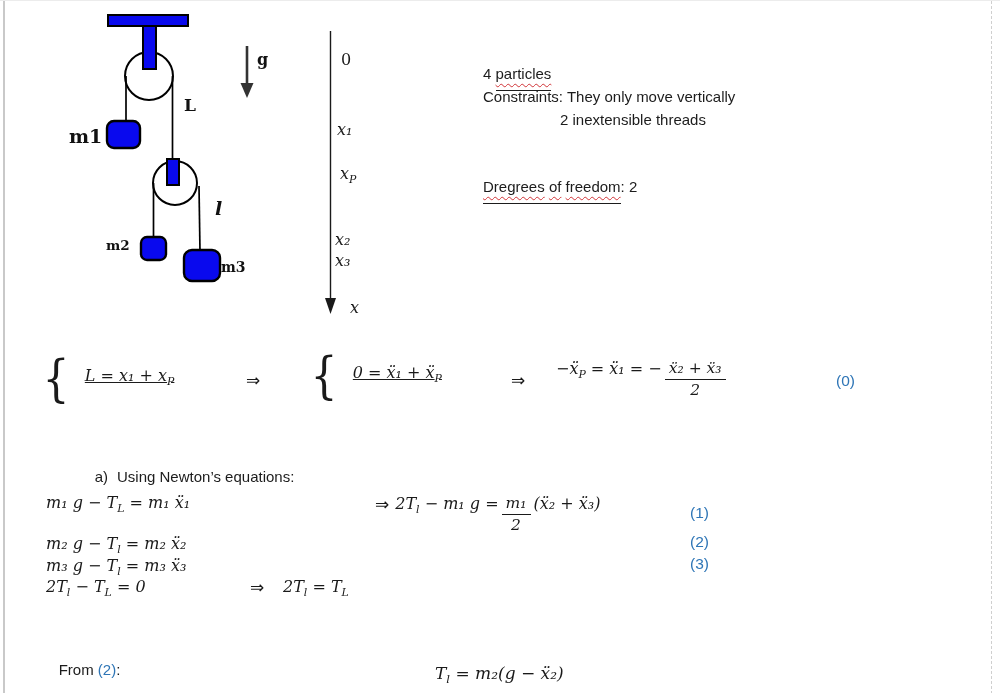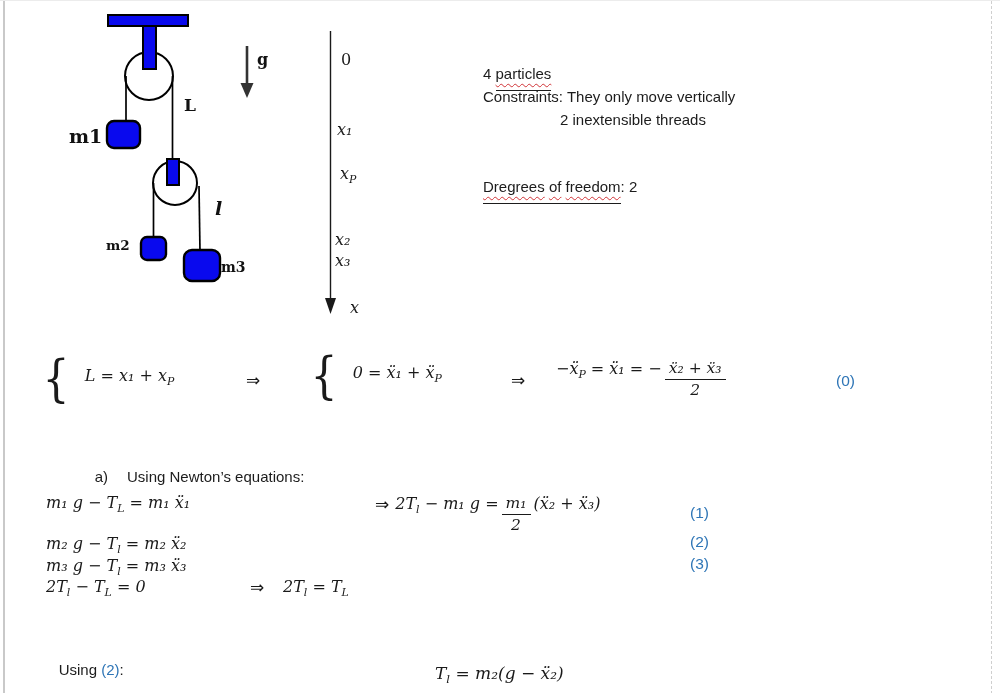--- a/index.html
+++ b/index.html
@@ -18,39 +18,39 @@
 
   
   .math  { position:absolute; font:italic 16px "DejaVu Serif", serif; color:#1a1a1a; white-space:pre; }
   .mup   { font-style:normal; }
   sub    { font-size:68%; }
   .arr   { position:absolute; font:17px "DejaVu Sans", sans-serif; color:#1a1a1a; white-space:pre; }
   .arr-inline { font:17px "DejaVu Sans", sans-serif; font-style:normal; margin-right:6px; }
 
   .sysbox  { position:absolute; display:flex; align-items:center; }
   .brace   { font:400 50px "DejaVu Serif", serif; line-height:46px; color:#1a1a1a; transform:scaleX(.85); margin-right:1px; }
-  .syscol  { display:flex; flex-direction:column; }
+  .syscol  { display:flex; flex-direction:column;text-decoration:underline; }
   .sysline { font:italic 16px "DejaVu Serif", serif; line-height:22px; color:#1a1a1a; white-space:pre; }
   .ind10 { padding-left:12px; }
 
   .mrow { position:absolute; display:flex; align-items:flex-start; font:italic 16px "DejaVu Serif", serif; color:#1a1a1a; white-space:pre; }
   .frac { display:inline-flex; flex-direction:column; align-items:center; font-size:15.5px; margin:0 3px; line-height:19px; }
   .fnum { padding:0 4px 1px; border-bottom:1.4px solid #1a1a1a; }
   .fden { padding-top:1px; }
 
   
   .notes { position:absolute; font-size:15px; line-height:23px; color:#1c1c1c; }
   .indent-threads { margin-left:77px; }
   .underlined { border-bottom:1.6px solid #1c1c1c; padding-bottom:8px; }
   .misspelled { text-decoration:underline; text-decoration-style:wavy;
                 text-decoration-color:#D13438; text-decoration-thickness:1px;
                 text-underline-offset:4px; }
 
   .heading { position:absolute; font-size:15px; color:#1c1c1c; white-space:pre; }
-  .hword { margin-left:19px; }
+  .hword { margin-left:9px; }
 
   .ref { position:absolute; font:15.5px "Liberation Sans", sans-serif; color:#2E75B6; white-space:pre; }
   .refc { color:#2E75B6; }
   .fromline { position:absolute; font-size:15px; color:#1c1c1c; white-space:pre; }
 </style>
 </head>
 <body>
 
 <div class="page">
   <div class="edge-left"></div>
@@ -149,16 +149,16 @@
   <span class="ref" style="left:690px;top:532px">(2)</span>
 
   <span class="math" style="left:46px;top:555px"><span>m₃ g − T</span><sub>l</sub><span> = m₃ ẍ₃</span></span>
   <span class="ref" style="left:690px;top:554px">(3)</span>
 
   <span class="math" style="left:46px;top:576px"><span>2T</span><sub>l</sub><span> − T</span><sub>L</sub><span> = 0</span></span>
   <span class="arr" style="left:250px;top:576px">⇒</span>
   <span class="math" style="left:283px;top:576px"><span>2T</span><sub>l</sub><span> = T</span><sub>L</sub></span>
 
   <div class="fromline" style="left:42px;top:643px">
-    <span>Using </span><span class="refc">(2)</span><span>:</span>
+    <span>From </span><span class="refc">(2)</span><span>:</span>
   </div>
   <span class="math" style="left:435px;top:662px;font-size:17px"><span>T</span><sub>l</sub><span> = m₂(g − ẍ₂)</span></span>
 </div>
 
 </body></html>

